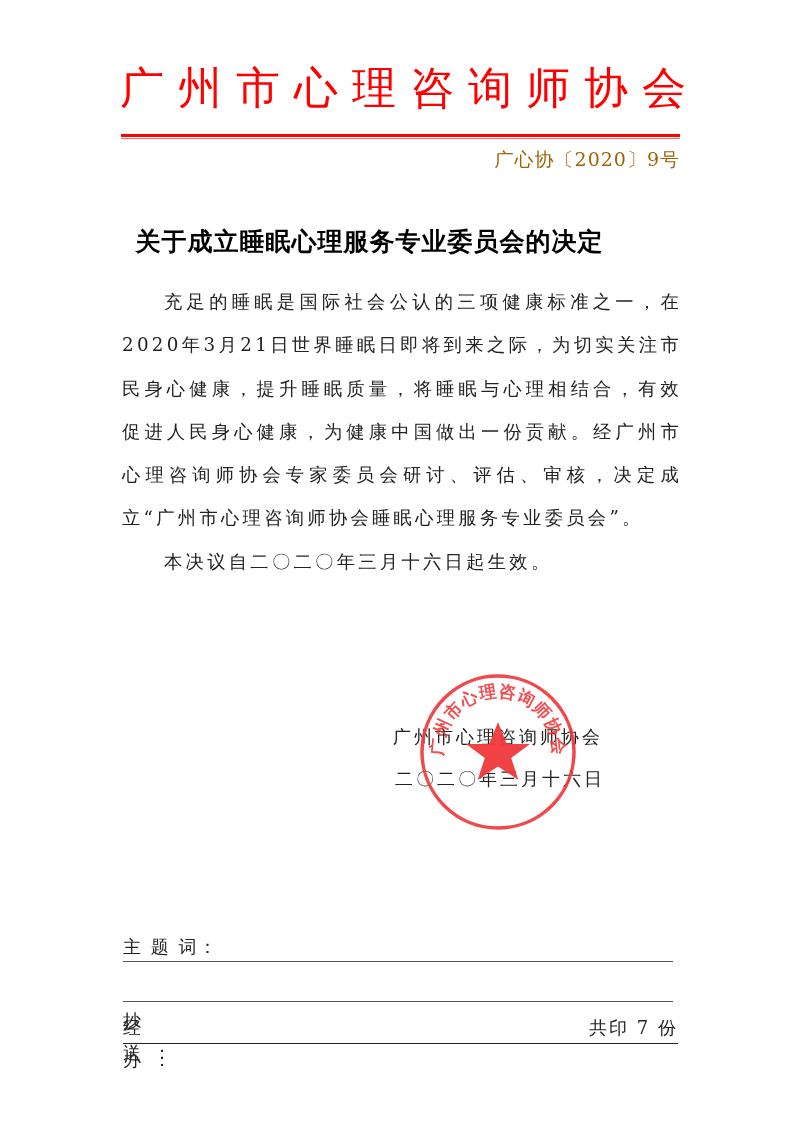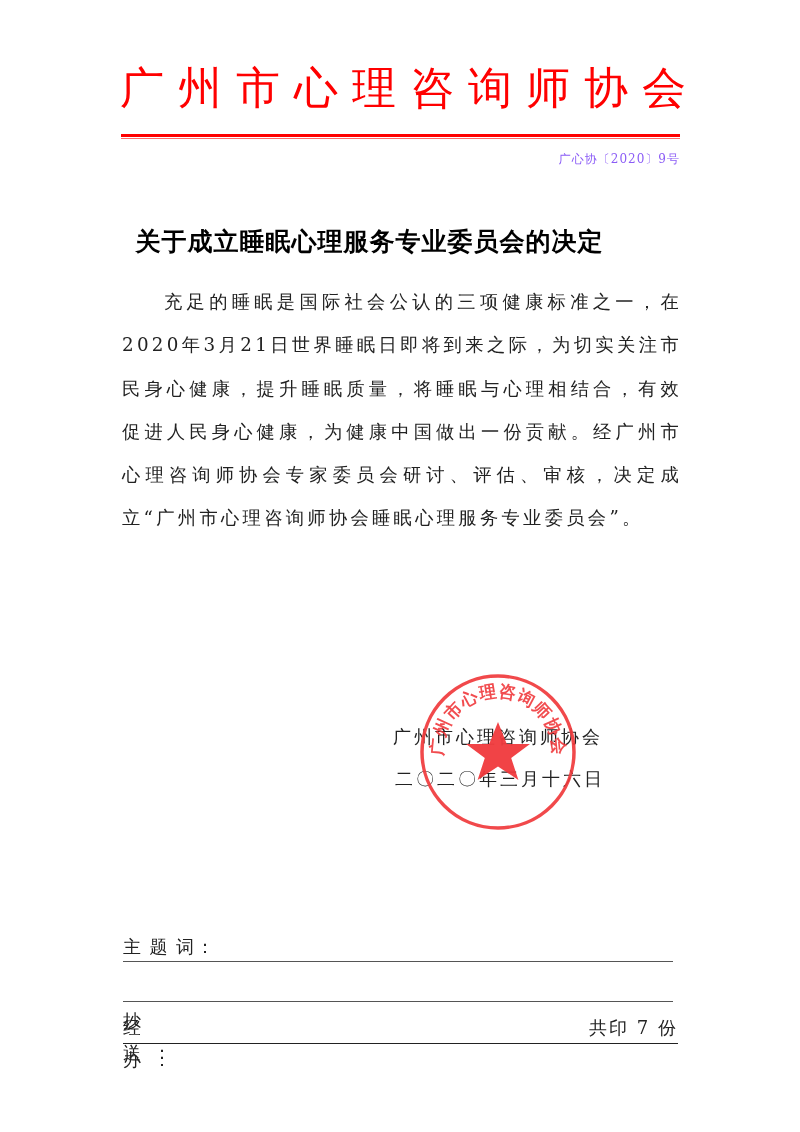--- a/index.html
+++ b/index.html
@@ -5,34 +5,34 @@
   html, body { margin: 0; padding: 0; background: #ffffff; }
   body { width: 800px; height: 1132px; position: relative; overflow: hidden;
          font-family: "DejaVu Serif", "Liberation Serif", serif; color: #111; }
   .abs { position: absolute; }
   .org-title { left: 118px; top: 58px; width: 570px; height: 60px;
                display: flex; justify-content: space-between; align-items: center;
                font-size: 44px; line-height: 60px; color: #ff0000; }
   .org-title span { display: inline-block; width: 48px; text-align: center; }
   .rule-thick { left: 121px; top: 134px; width: 559px; height: 3px; background: #ff0000; }
   .rule-thin { left: 121px; top: 138px; width: 559px; height: 1px; background: #ff6a6a; }
-  .doc-number { right: 120px; top: 146px; font-size: 12px; line-height: 26px; color: #8b5cf6; letter-spacing: 1px; }
+  .doc-number { right: 120px; top: 146px; font-size: 19px; line-height: 26px; color: #a16207; letter-spacing: 1px; }
   .doc-title { left: 0; width: 739px; top: 222px; text-align: center; font-size: 25px;
                font-weight: bold; line-height: 40px; letter-spacing: 1px; color: #000; }
   .body-text { left: 122px; width: 560px; top: 280px; font-size: 18.3px; line-height: 43.3px;
                color: #222; letter-spacing: 3.3px; text-align: justify; }
   .body-text p { margin: 0; }
   .body-text .indent { text-indent: 42px; }
   .sign-org { left: 393px; top: 722px; font-size: 18px; line-height: 30px; color: #222; letter-spacing: 3px; }
   .sign-date { left: 395px; top: 764px; font-size: 18px; line-height: 30px; color: #222; letter-spacing: 3px; }
   .stamp { left: 418px; top: 672px; width: 160px; height: 160px; }
   .footer-row { left: 123px; width: 552px; height: 32px; font-size: 18px; line-height: 32px; color: #222;
                 display: flex; letter-spacing: 2px; }
   .footer-rule { left: 123px; height: 1px; background: #555; }
-  .f-label { display: inline-block; width: 104px; font-family: Liberation Serif, serif; }
+  .f-label { display: inline-block; width: 104px; }
   .f-label-wide { display: inline-block; width: 106px; letter-spacing: 12px; }
   .f-copies { margin-left: auto; }
 </style>
 </head>
 <body>
 
 <div class="abs org-title">
   <span>广</span>
   <span>州</span>
   <span>市</span>
@@ -47,20 +47,21 @@
 
 <div class="abs rule-thick"></div>
 <div class="abs rule-thin"></div>
 
 <div class="abs doc-number">广心协〔2020〕9号</div>
 
 <div class="abs doc-title">关于成立睡眠心理服务专业委员会的决定</div>
 
 <div class="abs body-text">
   <p class="indent">充足的睡眠是国际社会公认的三项健康标准之一，在2020年3月21日世界睡眠日即将到来之际，为切实关注市民身心健康，提升睡眠质量，将睡眠与心理相结合，有效促进人民身心健康，为健康中国做出一份贡献。经广州市心理咨询师协会专家委员会研讨、评估、审核，决定成立“广州市心理咨询师协会睡眠心理服务专业委员会”。</p>
+  <p class="indent">本决议自二〇二〇年三月十六日起生效。</p>
 </div>
 
 <div class="abs sign-org">广州市心理咨询师协会</div>
 <div class="abs sign-date">二〇二〇年三月十六日</div>
 
 <svg class="abs stamp" viewBox="0 0 160 160" xmlns="http://www.w3.org/2000/svg">
   <defs>
     <path id="sealArc" d="M 28 98 A 55 55 0 1 1 132 98" fill="none"></path>
   </defs>
   <circle cx="80" cy="80" r="76" fill="none" stroke="#f0393c" stroke-width="3.5" opacity="0.92"></circle>

